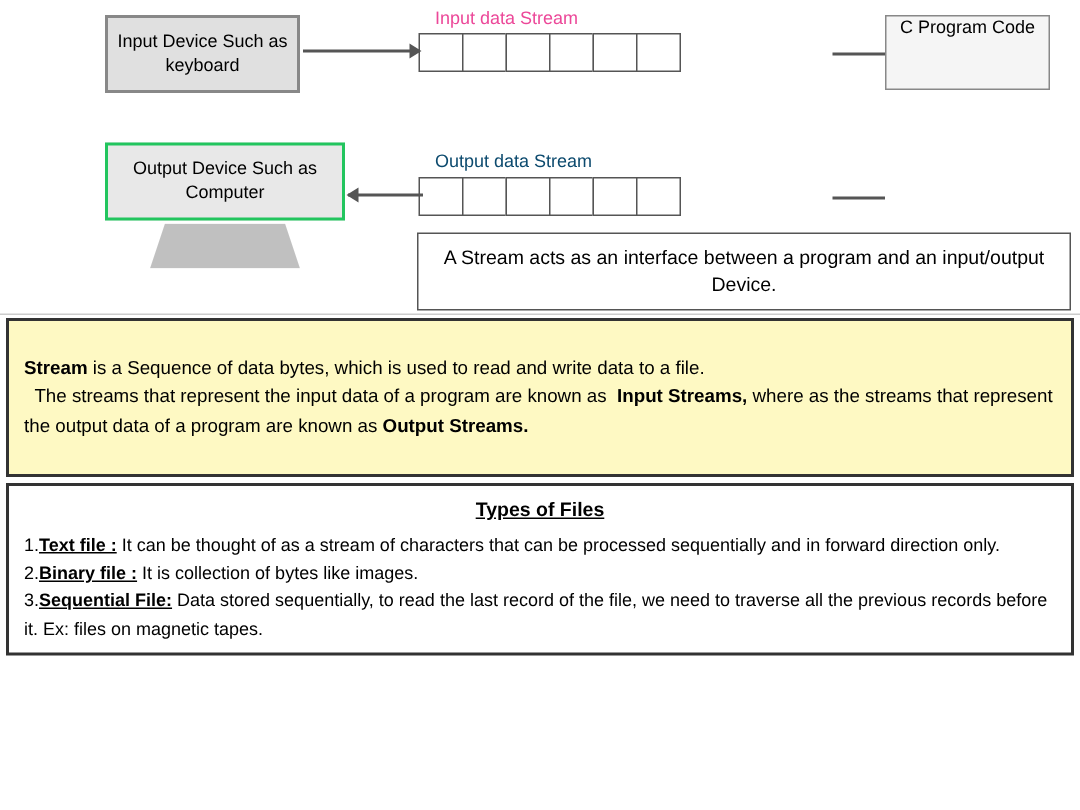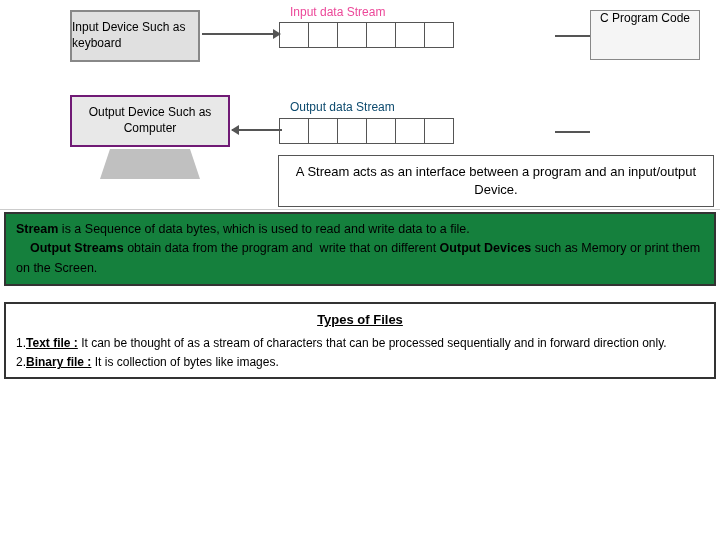--- a/index.html
+++ b/index.html
@@ -33,33 +33,33 @@
       position: absolute;
       left: 70px;
       top: 10px;
       width: 130px;
       height: 52px;
       border: 2px solid #888;
       background: #e0e0e0;
       display: flex;
       align-items: center;
       justify-content: center;
-      text-align: left;
+      text-align: center;
       font-size: 12px;
       line-height: 1.3;
     }
 
     
     .output-device-box {
       position: absolute;
       left: 70px;
       top: 95px;
       width: 160px;
       height: 52px;
-      border: 2px solid #701a75;
+      border: 2px solid #22c55e;
       background: #e8e8e8;
       display: flex;
       align-items: center;
       justify-content: center;
       text-align: center;
       font-size: 12px;
       line-height: 1.3;
     }
 
     
@@ -206,30 +206,30 @@
       font-size: 13px;
       line-height: 1.4;
       padding: 4px 8px;
       margin-left: 16px;
     }
 
     
     .section-stream {
       border: 2px solid #333;
       margin: 2px 4px;
-      padding: 6px 10px;
+      padding: 22px 10px;
       font-size: 12.5px;
       line-height: 1.55;
-      background: #15803d;
+      background: #fef9c3;
     }
 
     
     .section-files {
       border: 2px solid #333;
-      margin: 14px 4px;
+      margin: 2px 4px;
       padding: 6px 10px;
       font-size: 12px;
       line-height: 1.55;
       background: #fff;
     }
 
     .section-files .title {
       text-align: center;
       font-weight: bold;
       font-size: 13px;
@@ -294,27 +294,30 @@
       <span>A Stream acts as an interface between a program and an input/output Device.</span>
     </div>
 
   </div>
 
   <div class="section-stream">
     <p>
       <b>Stream</b> is a Sequence of data bytes, which is used to read and write data to a file.
     </p>
     <p>
-      &nbsp;&nbsp;&nbsp;&nbsp;<b>Output Streams</b> obtain data from the program and &nbsp;write that on different <b>Output Devices</b> such as Memory or print them on the Screen.
+      &nbsp;&nbsp;The streams that represent the input data of a program are known as &nbsp;<b>Input Streams,</b> where as the streams that represent the output data of a program are known as <b>Output Streams.</b>
     </p>
   </div>
 
   <div class="section-files">
     <div class="title">Types of Files</div>
     <p>
       1.<u><b>Text file :</b></u> It can be thought of as a stream of characters that can be processed sequentially and in forward direction only.
     </p>
     <p>
       2.<u><b>Binary file :</b></u> It is collection of bytes like images.
     </p>
+    <p>
+      3.<u><b>Sequential File:</b></u> Data stored sequentially, to read the last record of the file, we need to traverse all the previous records before it. Ex: files on magnetic tapes.
+    </p>
   </div>
 
 </div>
 
 </body></html>

